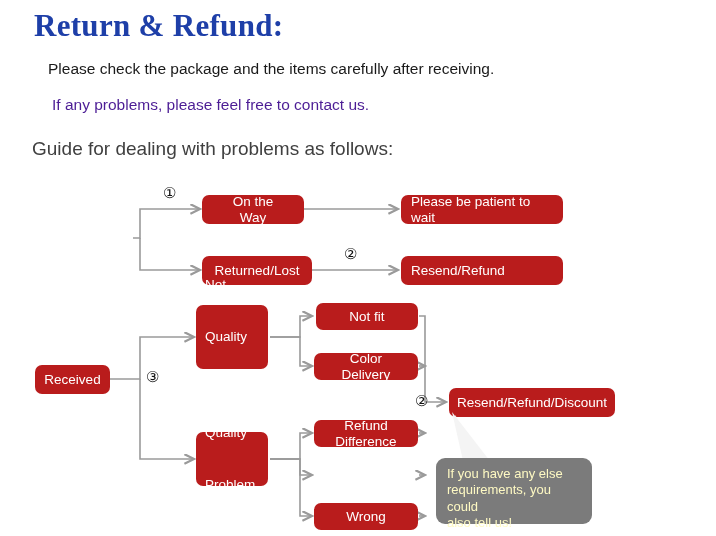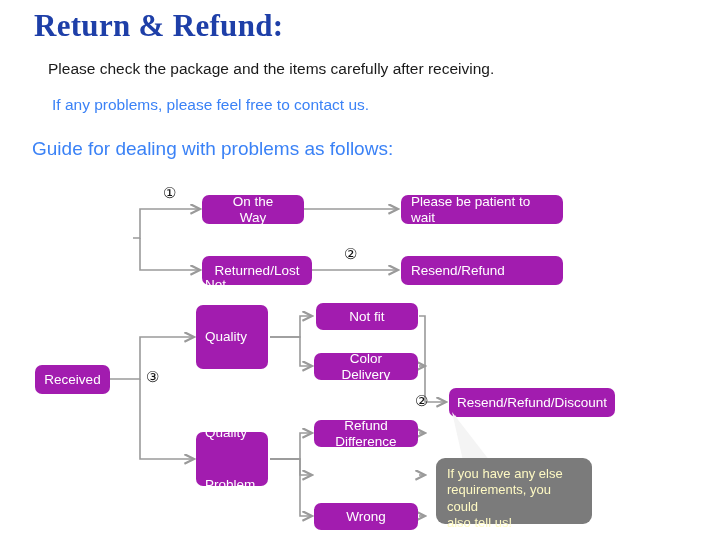--- a/index.html
+++ b/index.html
@@ -30,34 +30,34 @@
     left: 48px;
     top: 60px;
     font-size: 15.5px;
     color: #1a1a1a;
   }
   .line2 {
     position: absolute;
     left: 52px;
     top: 96px;
     font-size: 15.5px;
-    color: #3b82f6;
+    color: #4c1d95;
   }
   .guide {
     position: absolute;
     left: 32px;
     top: 138px;
     font-size: 19px;
-    color: #3b82f6;
+    color: #404040;
   }
 
   
   .node {
     position: absolute;
-    background: #a21caf;
+    background: #b91c1c;
     color: #ffffff;
     border-radius: 7px;
     font-size: 13.5px;
     display: flex;
     align-items: center;
     justify-content: center;
     text-align: center;
     line-height: 1.18;
     box-sizing: border-box;
     padding: 2px 20px;

